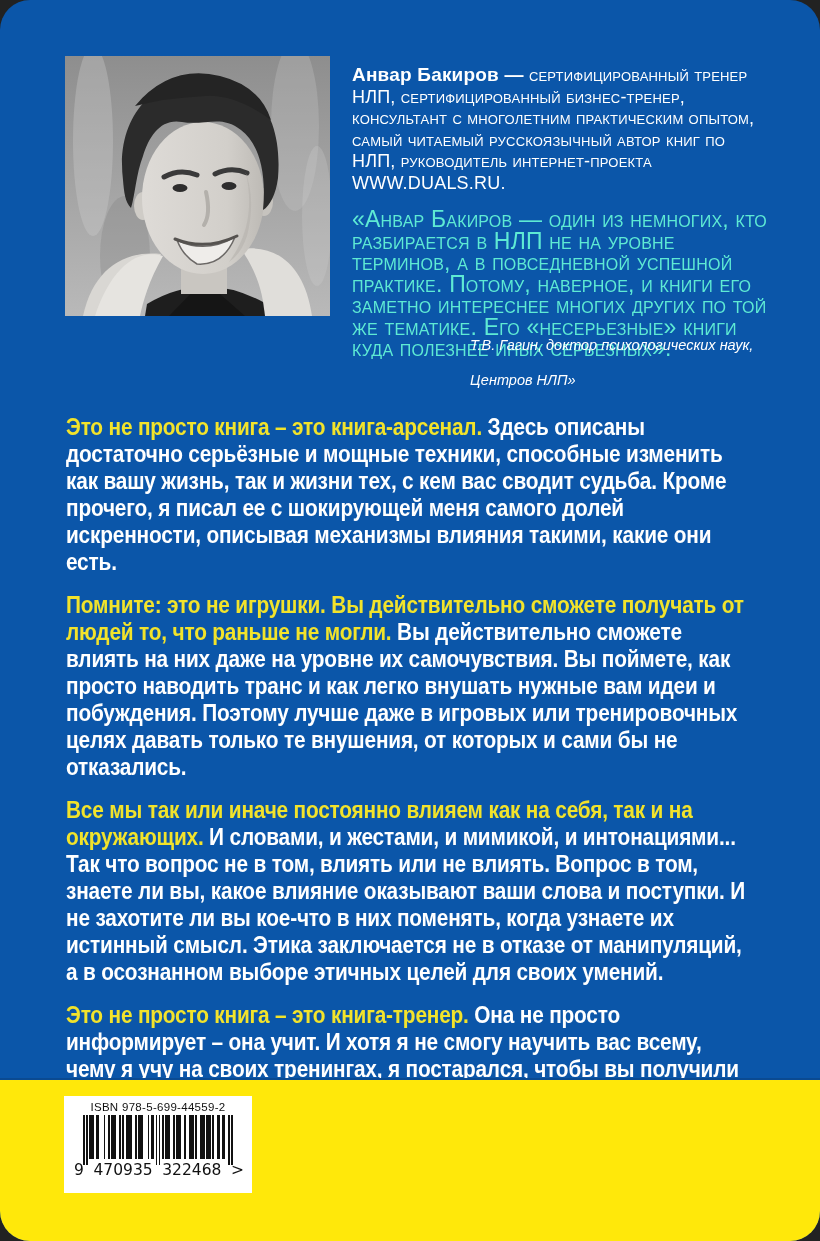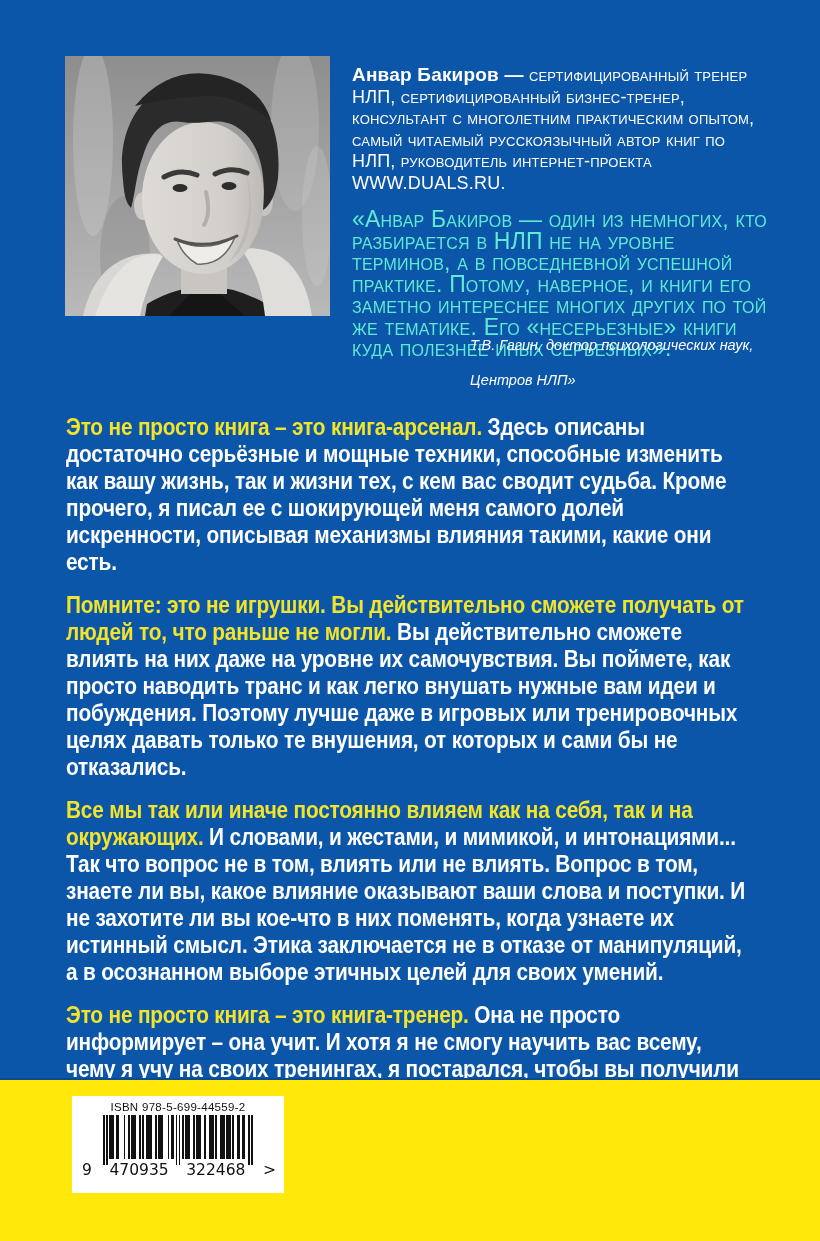--- a/index.html
+++ b/index.html
@@ -1,19 +1,20 @@
 <!DOCTYPE html>
 <html><head>
 <meta charset="utf-8">
 <style>
   html,body { margin:0; padding:0; background:#222; }
   .cover {
     position:relative; width:820px; height:1241px; overflow:hidden;
     background:#0b56a9;
     font-family:"Liberation Sans", sans-serif;
+    border-radius:30px;
     -webkit-font-smoothing:antialiased;
   }
   
   .photo {
     position:absolute; left:65px; top:56px; width:265px; height:260px;
     background:#9a9a9a; overflow:hidden;
   }
   .photo svg { display:block; width:100%; height:100%; }
   
   .bio {
@@ -44,21 +45,21 @@
   .signature {
     font-style:italic; font-weight:400; font-size:23px;
     margin:4px 0 0 400px;
   }
   
   .band {
     position:absolute; left:0; top:1078px; width:820px; height:163px;
     background:#ffe80a; border-top:2px solid #0a4a92;
   }
   .barcode-box {
-    position:absolute; left:72px; top:16px; width:212px; height:97px;
+    position:absolute; left:64px; top:16px; width:188px; height:97px;
     background:#ffffff; box-sizing:border-box;
   }
   .isbn {
     font-size:11.5px; color:#111111; text-align:center;
     padding-top:5px; letter-spacing:0.3px; white-space:nowrap;
   }
   .bars { display:block; margin:2px auto 0; width:150px; height:50px; }
   .digits {
     display:flex; justify-content:space-between; align-items:baseline;
     padding:0 8px 0 10px; margin-top:-4px;

